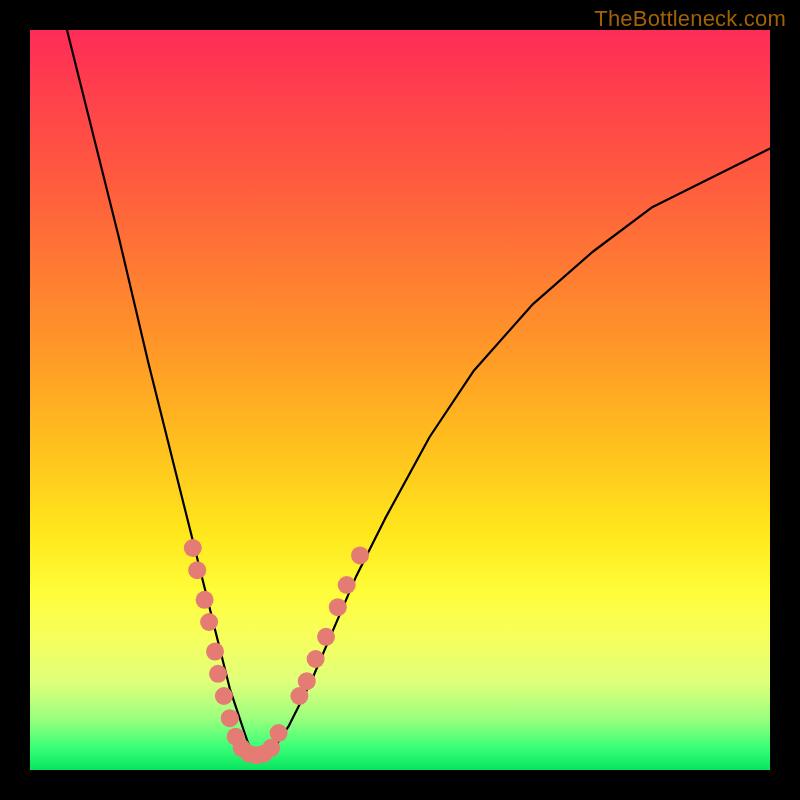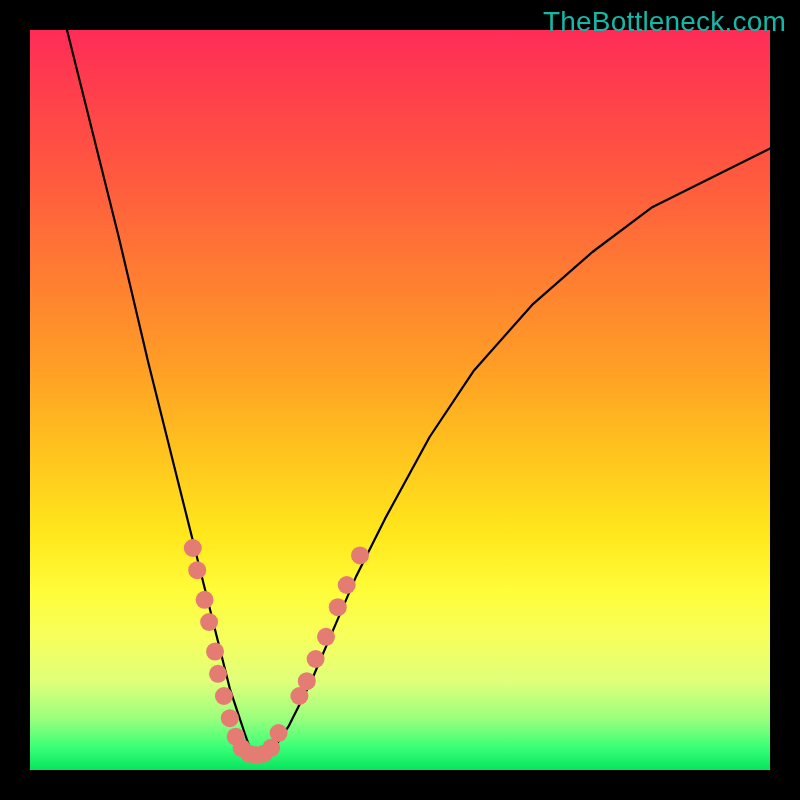--- a/index.html
+++ b/index.html
@@ -14,22 +14,22 @@
   .frame {
     position: relative;
     width: 800px;
     height: 800px;
     background: #000;
   }
   .watermark {
     position: absolute;
     top: 6px;
     right: 14px;
-    color: #14b8a6;
-    font-size: 28px;
+    color: #a16207;
+    font-size: 22px;
     font-weight: 500;
     letter-spacing: 0.2px;
     z-index: 10;
   }
   .plot {
     position: absolute;
     left: 30px;
     top: 30px;
     width: 740px;
     height: 740px;

